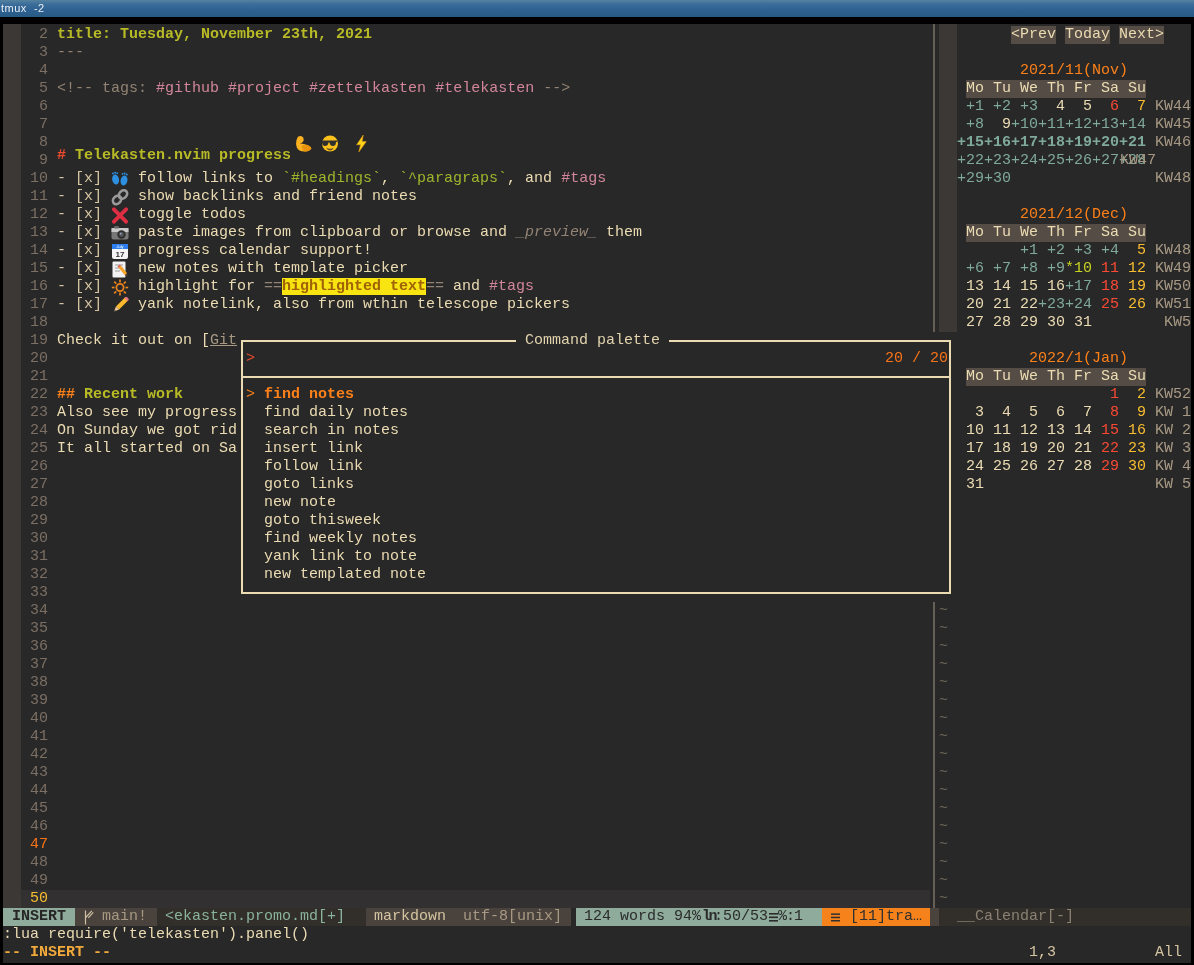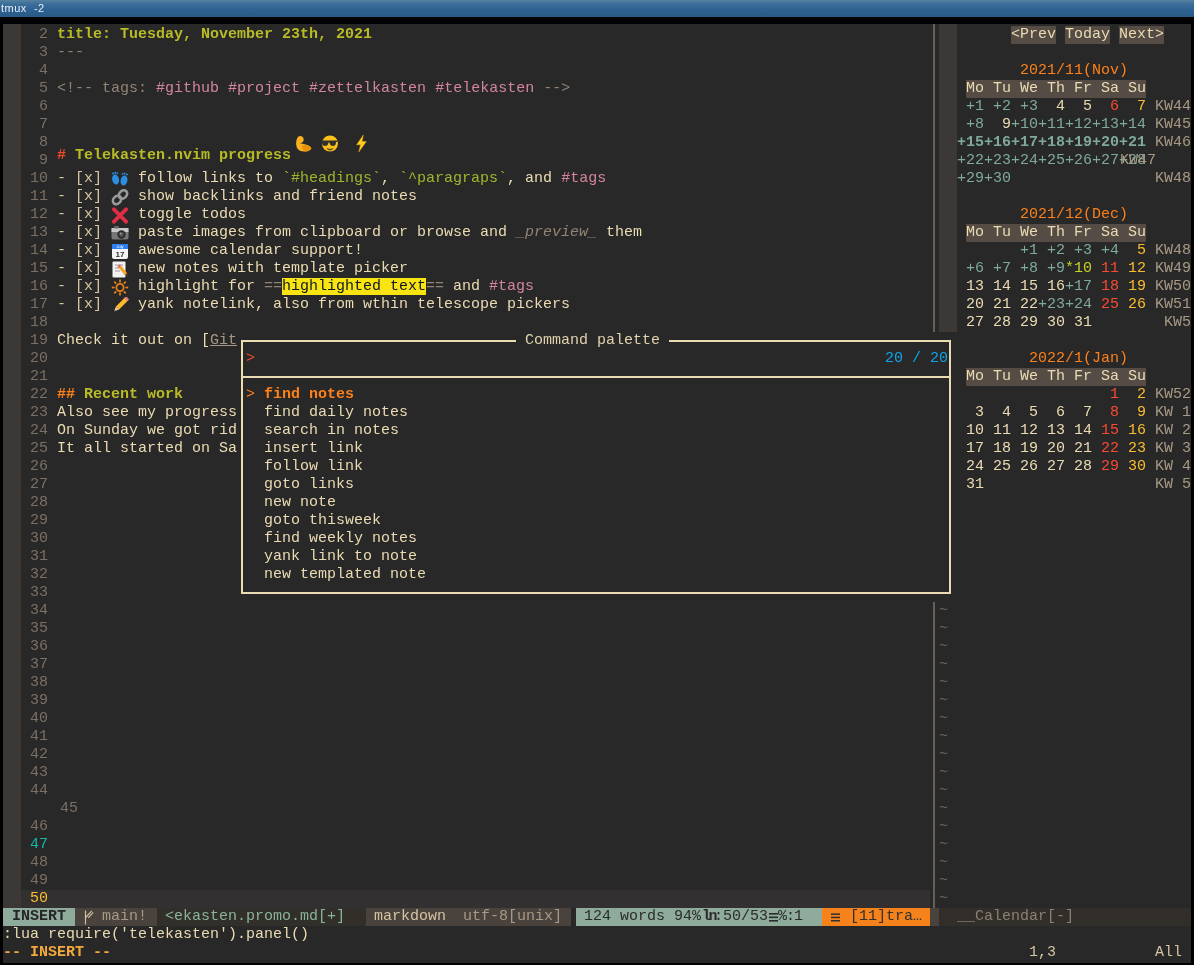--- a/index.html
+++ b/index.html
@@ -46,44 +46,44 @@
 <div class="r" style="left:30px;top:620px;"><span style="color:#7c6f64">35</span></div>
 <div class="r" style="left:30px;top:638px;"><span style="color:#7c6f64">36</span></div>
 <div class="r" style="left:30px;top:656px;"><span style="color:#7c6f64">37</span></div>
 <div class="r" style="left:30px;top:674px;"><span style="color:#7c6f64">38</span></div>
 <div class="r" style="left:30px;top:692px;"><span style="color:#7c6f64">39</span></div>
 <div class="r" style="left:30px;top:710px;"><span style="color:#7c6f64">40</span></div>
 <div class="r" style="left:30px;top:728px;"><span style="color:#7c6f64">41</span></div>
 <div class="r" style="left:30px;top:746px;"><span style="color:#7c6f64">42</span></div>
 <div class="r" style="left:30px;top:764px;"><span style="color:#7c6f64">43</span></div>
 <div class="r" style="left:30px;top:782px;"><span style="color:#7c6f64">44</span></div>
-<div class="r" style="left:30px;top:800px;margin-left:30px;"><span style="color:#7c6f64">45</span></div>
+<div class="r" style="left:30px;top:800px;"><span style="color:#7c6f64">45</span></div>
 <div class="r" style="left:30px;top:818px;"><span style="color:#7c6f64">46</span></div>
-<div class="r" style="left:30px;top:836px;"><span style="color:#14b8a6">47</span></div>
+<div class="r" style="left:30px;top:836px;"><span style="color:#f97316">47</span></div>
 <div class="r" style="left:30px;top:854px;"><span style="color:#7c6f64">48</span></div>
 <div class="r" style="left:30px;top:872px;"><span style="color:#7c6f64">49</span></div>
 <div class="r" style="left:30px;top:890px;"><span style="color:#fabd2f">50</span></div>
 <div class="r" style="left:57px;top:26px;"><span style="color:#b8bb26;font-weight:bold">title: Tuesday, November 23th, 2021</span></div>
 <div class="r" style="left:57px;top:44px;"><span style="color:#928374">---</span></div>
 <div class="r" style="left:57px;top:80px;"><span style="color:#928374">&lt;!-- tags: </span><span style="color:#d3869b">#github</span><span style="color:#ebdbb2"> </span><span style="color:#d3869b">#project</span><span style="color:#ebdbb2"> </span><span style="color:#d3869b">#zettelkasten</span><span style="color:#ebdbb2"> </span><span style="color:#d3869b">#telekasten</span><span style="color:#928374"> --&gt;</span></div>
 <div class="r" style="left:57px;top:147px;"><span style="color:#ea4a2d;font-weight:bold">#</span><span style="color:#ebdbb2"> </span><span style="color:#b8bb26;font-weight:bold">Telekasten.nvim progress</span></div>
 <div class="r" style="left:57px;top:170px;"><span style="color:#d5c4a1">- [x]</span></div>
 <div class="r" style="left:138px;top:170px;"><span style="color:#ebdbb2">follow links to </span><span style="color:#a0b52c">`#headings`</span><span style="color:#ebdbb2">, </span><span style="color:#a0b52c">`^paragraps`</span><span style="color:#ebdbb2">, and </span><span style="color:#d3869b">#tags</span></div>
 <div class="r" style="left:57px;top:188px;"><span style="color:#d5c4a1">- [x]</span></div>
 <div class="r" style="left:138px;top:188px;"><span style="color:#ebdbb2">show backlinks and friend notes</span></div>
 <div class="r" style="left:57px;top:206px;"><span style="color:#d5c4a1">- [x]</span></div>
 <div class="r" style="left:138px;top:206px;"><span style="color:#ebdbb2">toggle todos</span></div>
 <div class="r" style="left:57px;top:224px;"><span style="color:#d5c4a1">- [x]</span></div>
 <div class="r" style="left:138px;top:224px;"><span style="color:#ebdbb2">paste images from clipboard or browse and </span><span style="color:#928374;font-style:italic">_preview_</span><span style="color:#ebdbb2"> them</span></div>
 <div class="r" style="left:57px;top:242px;"><span style="color:#d5c4a1">- [x]</span></div>
-<div class="r" style="left:138px;top:242px;"><span style="color:#ebdbb2">awesome calendar support!</span></div>
+<div class="r" style="left:138px;top:242px;"><span style="color:#ebdbb2">progress calendar support!</span></div>
 <div class="r" style="left:57px;top:260px;"><span style="color:#d5c4a1">- [x]</span></div>
 <div class="r" style="left:138px;top:260px;"><span style="color:#ebdbb2">new notes with template picker</span></div>
 <div class="r" style="left:57px;top:278px;"><span style="color:#d5c4a1">- [x]</span></div>
-<div class="r" style="left:138px;top:278px;"><span style="color:#ebdbb2">highlight for </span><span style="color:#928374">==</span><span style="color:#0f172a;background:#f7e410;font-weight:normal">highlighted text</span><span style="color:#928374">==</span><span style="color:#ebdbb2"> and </span><span style="color:#d3869b">#tags</span></div>
+<div class="r" style="left:138px;top:278px;"><span style="color:#ebdbb2">highlight for </span><span style="color:#928374">==</span><span style="color:#a16207;background:#f7e410;font-weight:bold">highlighted text</span><span style="color:#928374">==</span><span style="color:#ebdbb2"> and </span><span style="color:#d3869b">#tags</span></div>
 <div class="r" style="left:57px;top:296px;"><span style="color:#d5c4a1">- [x]</span></div>
 <div class="r" style="left:138px;top:296px;"><span style="color:#ebdbb2">yank notelink, also from wthin telescope pickers</span></div>
 <div class="r" style="left:57px;top:332px;"><span style="color:#ebdbb2">Check it out on [</span><span style="color:#a89984;text-decoration:underline">Git</span></div>
 <div class="r" style="left:57px;top:386px;"><span style="color:#fe8019;font-weight:bold">##</span><span style="color:#ebdbb2"> </span><span style="color:#b8bb26;font-weight:bold">Recent work</span></div>
 <div class="r" style="left:57px;top:404px;"><span style="color:#ebdbb2">Also see my progress</span></div>
 <div class="r" style="left:57px;top:422px;"><span style="color:#ebdbb2">On Sunday we got rid</span></div>
 <div class="r" style="left:57px;top:440px;"><span style="color:#ebdbb2">It all started on Sa</span></div>
 <div style="position:absolute;left:1011px;top:26px;width:45px;height:18px;background:#554c45"></div>
 <div class="r" style="left:1011px;top:26px;"><span style="color:#ebdbb2">&lt;Prev</span></div>
 <div style="position:absolute;left:1065px;top:26px;width:45px;height:18px;background:#554c45"></div>
@@ -278,21 +278,21 @@
   </svg>
 <div style="position:absolute;left:237px;top:332px;width:720px;height:270px;background:#282828"></div>
 <div style="position:absolute;left:241px;top:340px;width:710px;height:2px;background:#ebdbb2"></div>
 <div style="position:absolute;left:241px;top:592px;width:710px;height:2px;background:#ebdbb2"></div>
 <div style="position:absolute;left:241px;top:340px;width:2px;height:254px;background:#ebdbb2"></div>
 <div style="position:absolute;left:949px;top:340px;width:2px;height:254px;background:#ebdbb2"></div>
 <div style="position:absolute;left:241px;top:376px;width:710px;height:2px;background:#ebdbb2"></div>
 <div style="position:absolute;left:516px;top:332px;width:153px;height:18px;background:#282828"></div>
 <div class="r" style="left:525px;top:332px;"><span style="color:#e2d3ae">Command palette</span></div>
 <div class="r" style="left:246px;top:350px;"><span style="color:#ea4a2d">&gt;</span></div>
-<div class="r" style="left:885px;top:350px;"><span style="color:#0ea5e9">20 / 20</span></div>
+<div class="r" style="left:885px;top:350px;"><span style="color:#f97316">20 / 20</span></div>
 <div class="r" style="left:246px;top:386px;"><span style="color:#fe8019">&gt;</span><span style="color:#ebdbb2"> </span><span style="color:#fe8019;font-weight:bold">find notes</span></div>
 <div class="r" style="left:264px;top:404px;"><span style="color:#ebdbb2">find daily notes</span></div>
 <div class="r" style="left:264px;top:422px;"><span style="color:#ebdbb2">search in notes</span></div>
 <div class="r" style="left:264px;top:440px;"><span style="color:#ebdbb2">insert link</span></div>
 <div class="r" style="left:264px;top:458px;"><span style="color:#ebdbb2">follow link</span></div>
 <div class="r" style="left:264px;top:476px;"><span style="color:#ebdbb2">goto links</span></div>
 <div class="r" style="left:264px;top:494px;"><span style="color:#ebdbb2">new note</span></div>
 <div class="r" style="left:264px;top:512px;"><span style="color:#ebdbb2">goto thisweek</span></div>
 <div class="r" style="left:264px;top:530px;"><span style="color:#ebdbb2">find weekly notes</span></div>
 <div class="r" style="left:264px;top:548px;"><span style="color:#ebdbb2">yank link to note</span></div>

